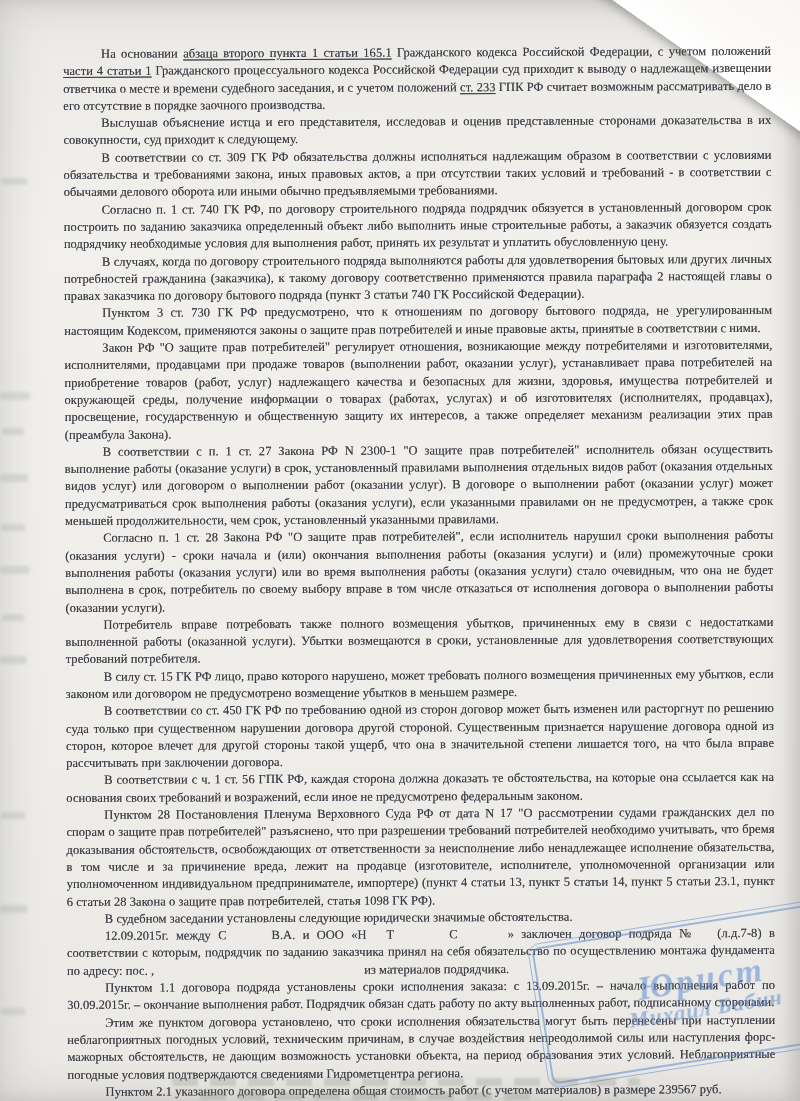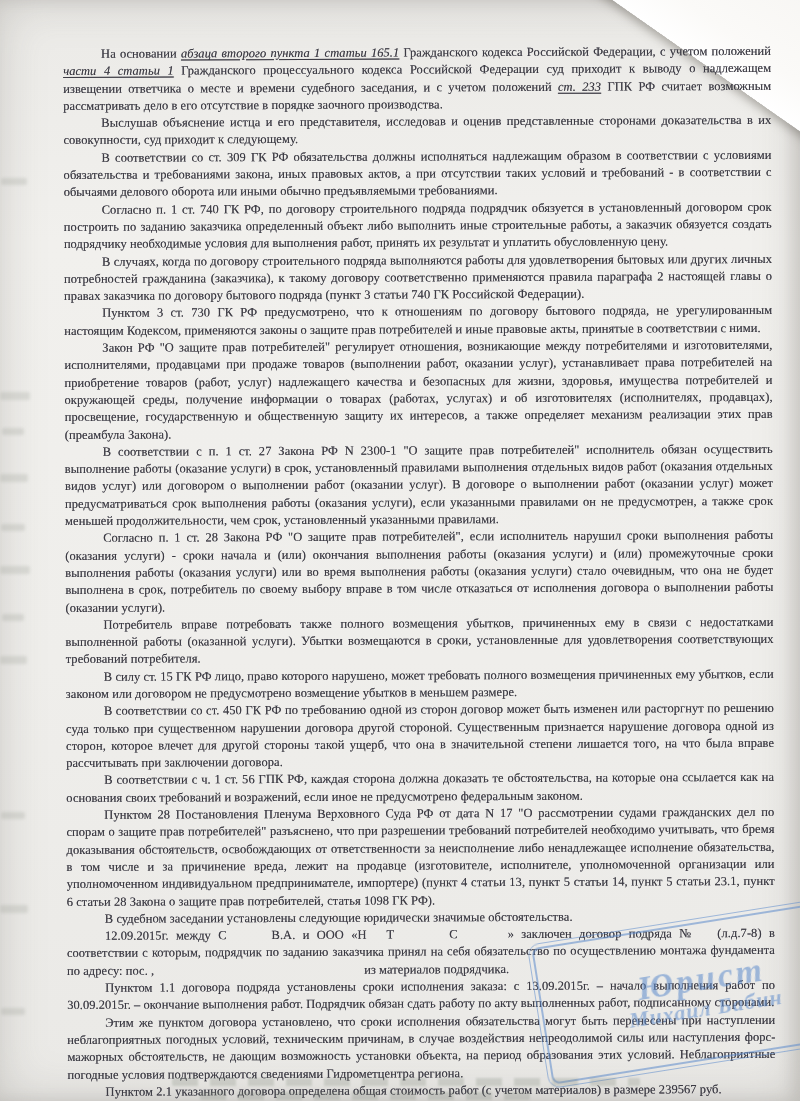--- a/index.html
+++ b/index.html
@@ -22,21 +22,21 @@
   }
   
   .content{
     position:absolute;left:63px;top:46px;width:708px;
     font-size:12.5px;line-height:17.3px;color:#3c3b44;
     text-align:justify;letter-spacing:.05px;
     text-shadow:0 0 .5px rgba(58,57,68,.65);
     transform:rotate(-.25deg);transform-origin:top left;
   }
   .para{margin:0;text-indent:38px;text-align:justify;}
-  .u{text-decoration:underline;text-underline-offset:2px;font-style:italic;}
+  .u{text-decoration:underline;text-underline-offset:2px;}
   .gap{display:inline-block;height:1px;}
   
   .stamp{
     position:absolute;left:540px;top:922px;width:326px;height:138px;
     transform:rotate(-9deg);opacity:.55;color:#5d8bcc;
     filter:blur(.3px);pointer-events:none;
   }
   .stamp-inner{
     width:100%;height:100%;box-sizing:border-box;
     border:2.5px solid currentColor;border-radius:8px;

